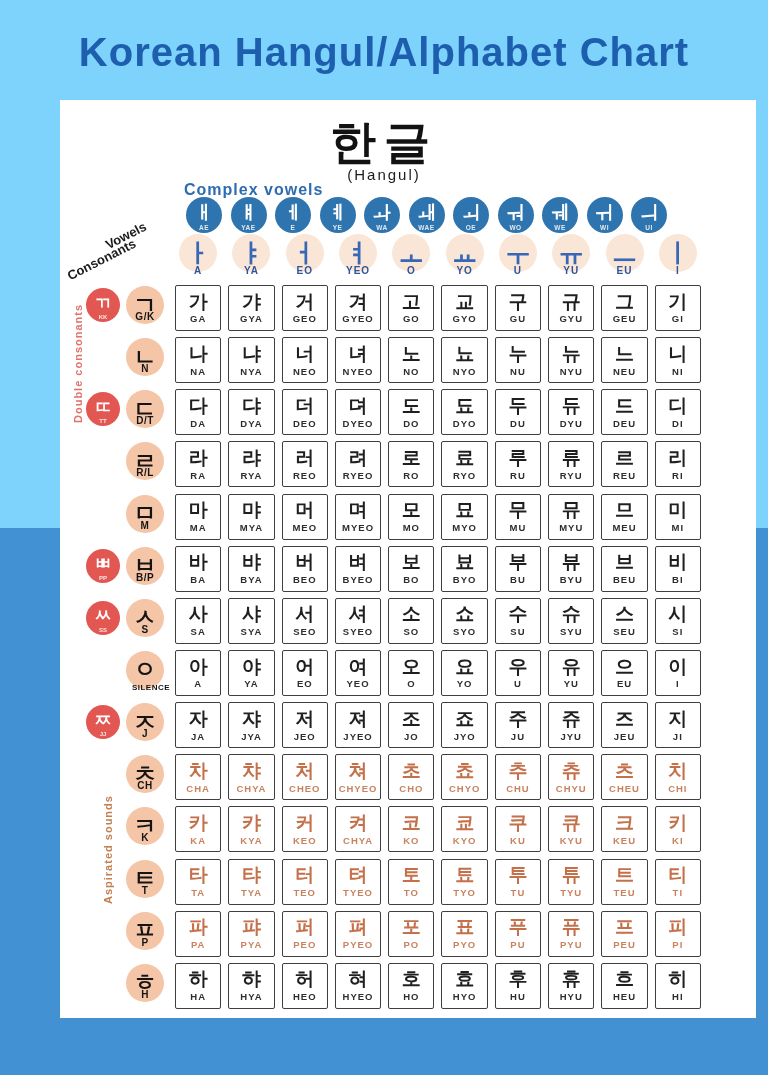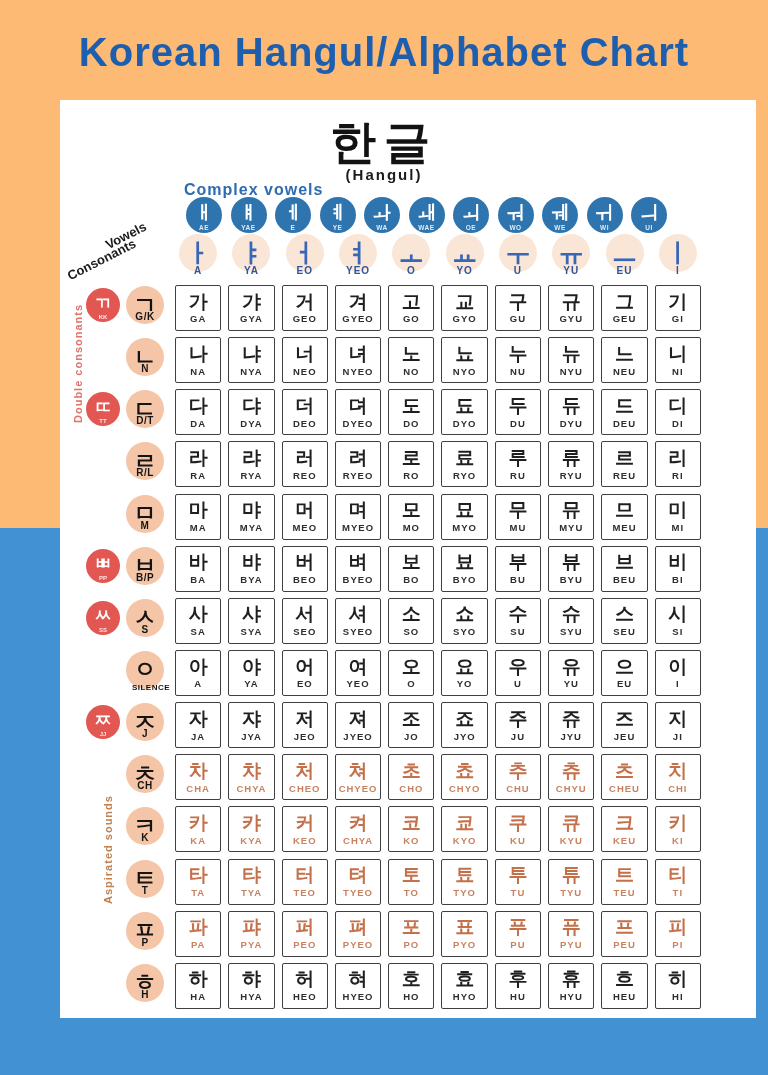--- a/index.html
+++ b/index.html
@@ -1,29 +1,29 @@
 <!DOCTYPE html>
 <html><head>
 <meta charset="utf-8">
 <style>
   * { margin:0; padding:0; box-sizing:border-box; }
   html,body { width:768px; }
   body { font-family:"Liberation Sans","DejaVu Sans",sans-serif; }
-  .page { position:relative; width:768px; height:1075px; overflow:hidden; background:#fdba74; }
+  .page { position:relative; width:768px; height:1075px; overflow:hidden; background:#7dd3fc; }
   .bg-bottom { position:absolute; left:0; top:528px; width:768px; height:547px; background:#4292d3; }
 
   .page-title { position:absolute; top:30px; left:0; width:768px; text-align:center;
     font-size:40px; font-weight:bold; color:#1d5fae; letter-spacing:1px; }
 
   .card { position:absolute; left:60px; top:100px; width:696px; height:918px; background:#ffffff; }
 
   .hangul-title { position:absolute; top:12px; left:0; width:648px; text-align:center;
     font-size:46px; font-weight:bold; color:#121212; letter-spacing:8px; }
   .hangul-sub { position:absolute; top:66px; left:0; width:648px; text-align:center;
-    font-size:15px; font-weight:bold; color:#1c1c1c; letter-spacing:2px; }
+    font-size:15px; font-weight:normal; color:#1c1c1c; letter-spacing:2px; }
 
   .cv-label { position:absolute; top:81px; left:124px; font-size:16px; font-weight:bold;
     color:#2e6cb2; letter-spacing:1px; }
   .cv-row { position:absolute; top:97px; left:126px; display:flex; gap:8.5px; }
   .cv-circle { position:relative; width:36px; height:36px; border-radius:50%; background:#2e74ae;
     display:flex; align-items:center; justify-content:center; }
   .cv-hangul { color:#ffffff; font-size:19px; font-weight:bold; margin-top:-4px; }
   .cv-roman { position:absolute; bottom:2px; left:0; width:100%; text-align:center;
     color:rgba(255,255,255,0.85); font-size:6.5px; font-weight:bold; letter-spacing:0.5px; }
 

